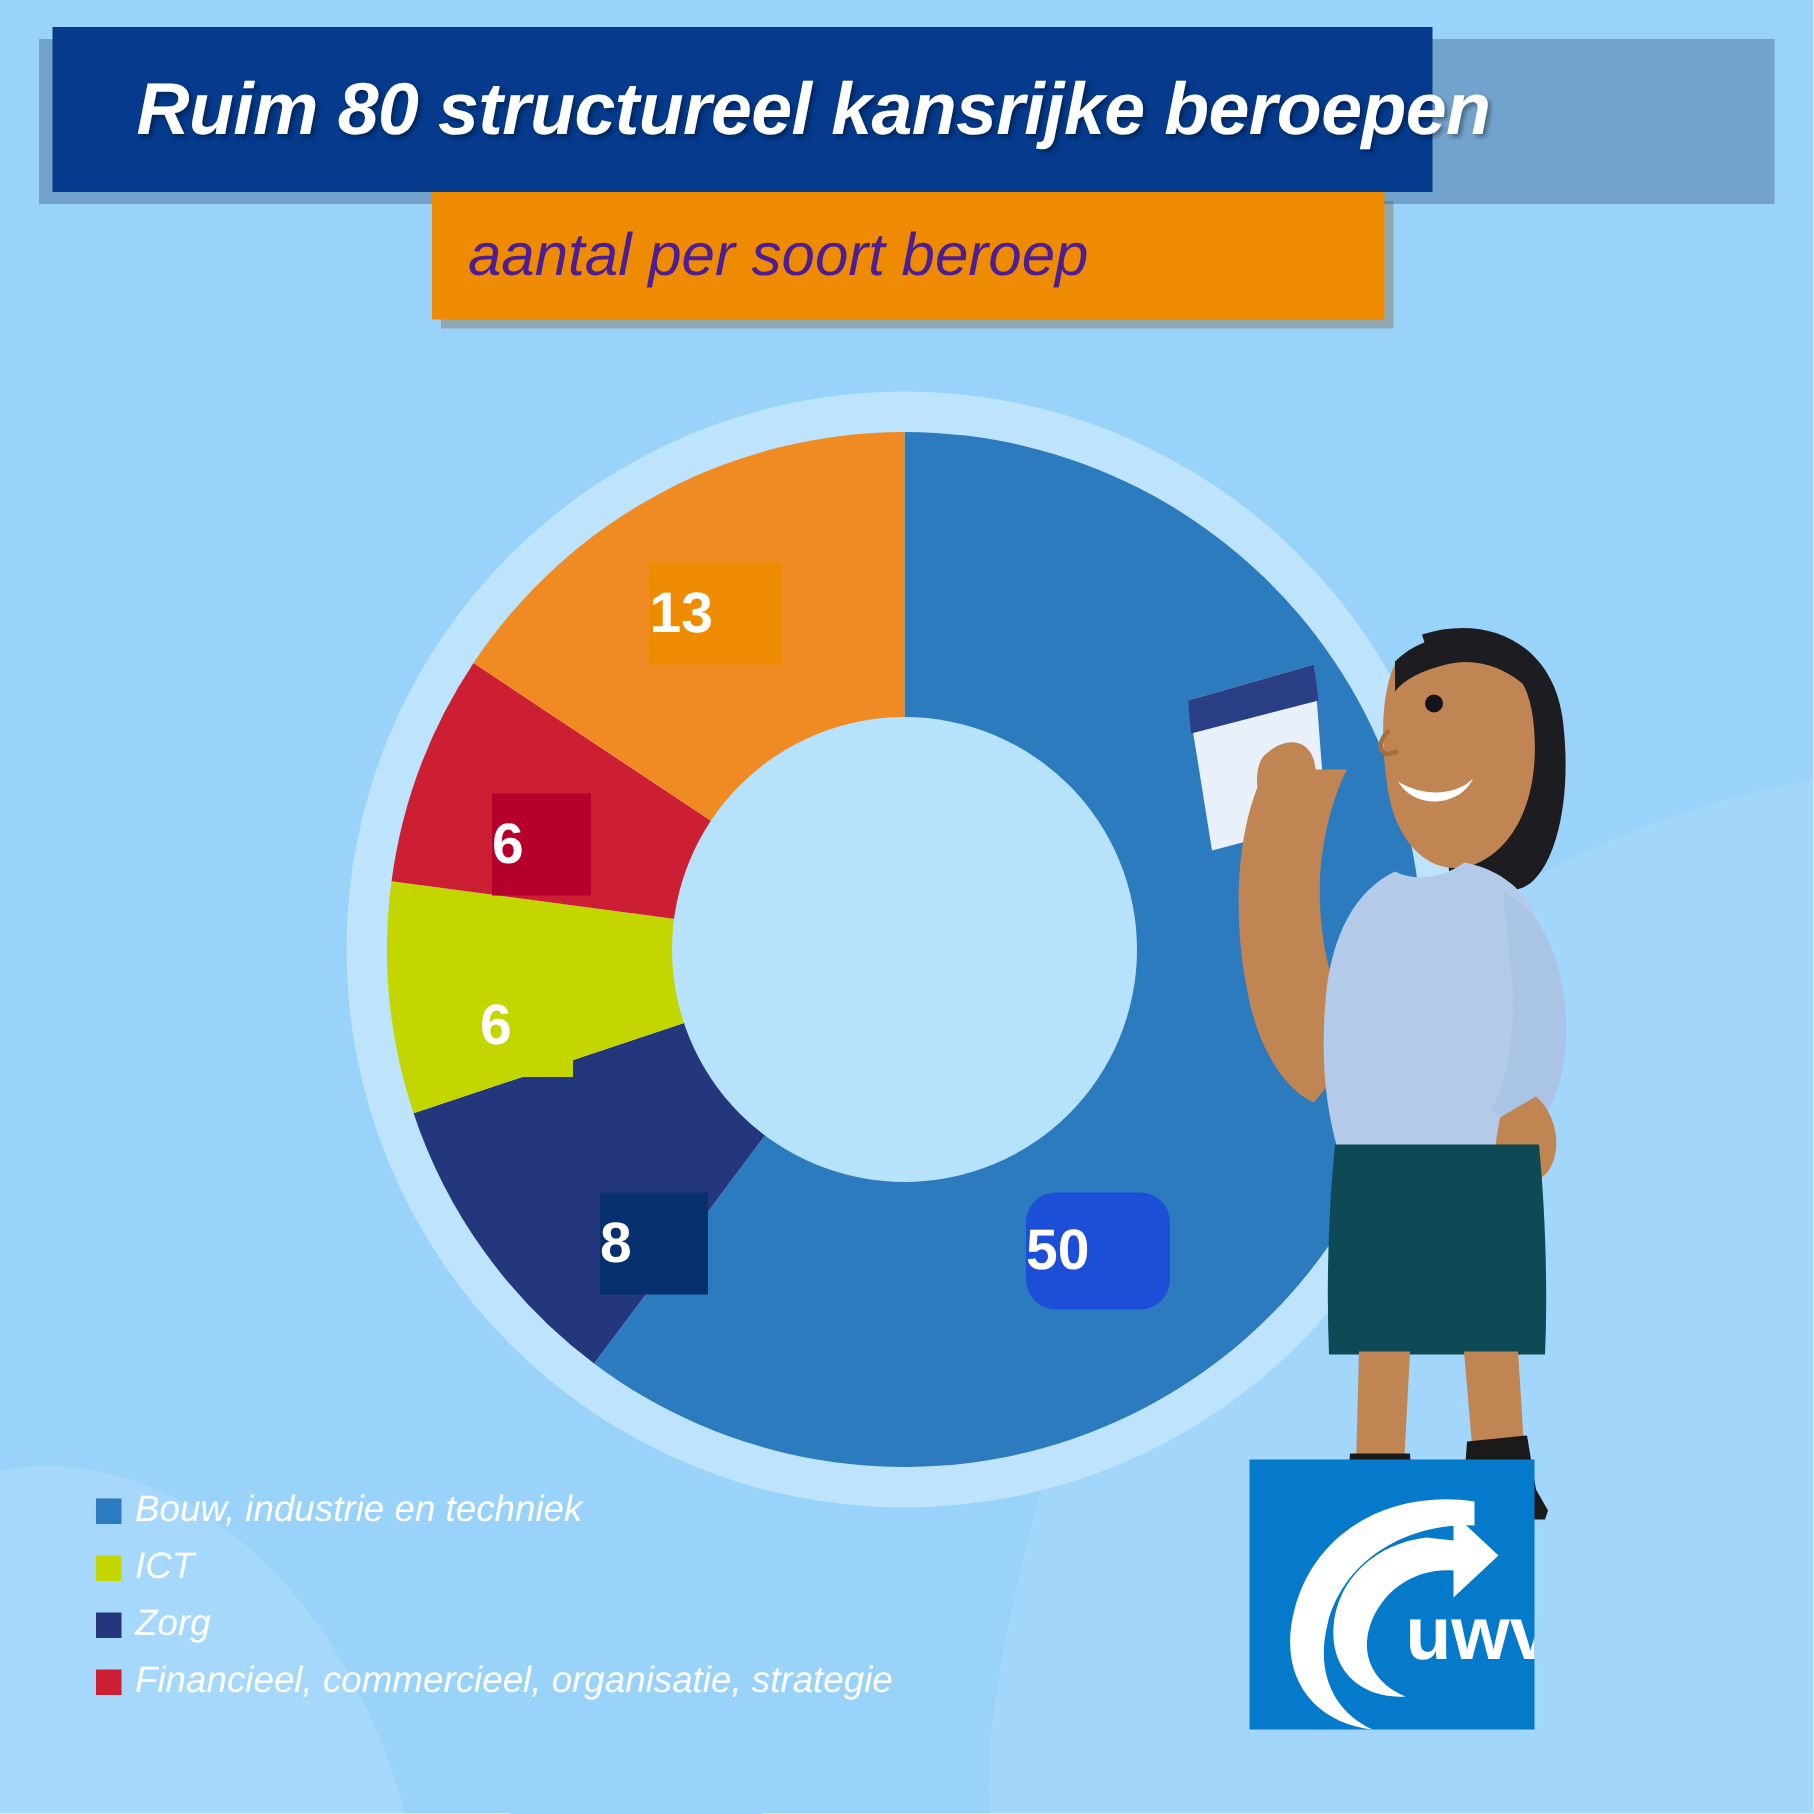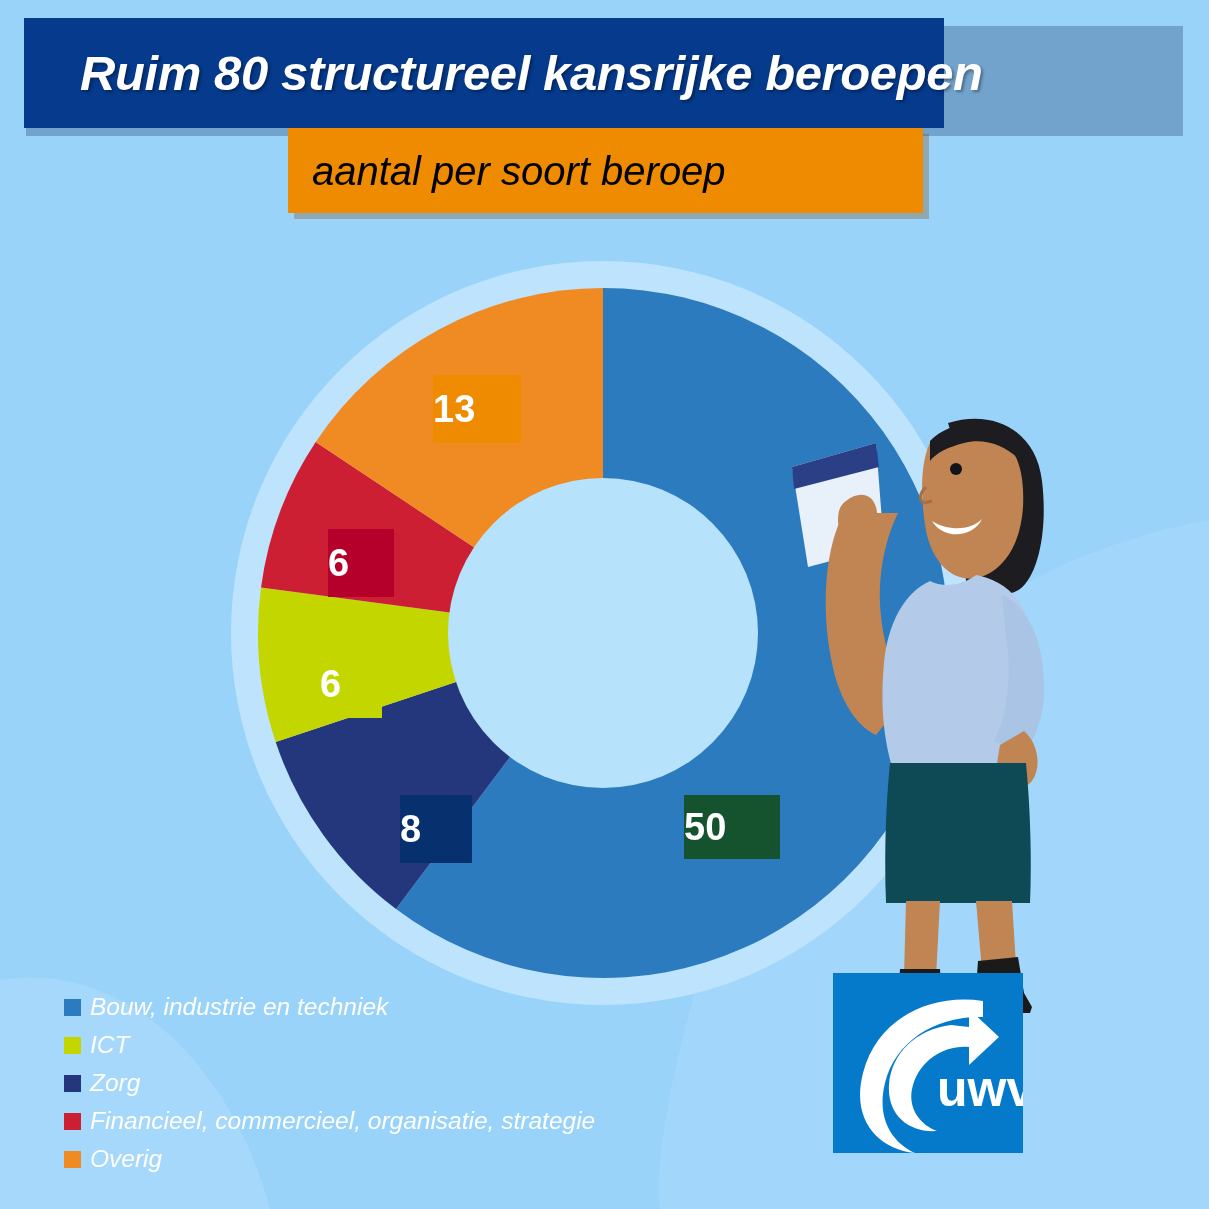--- a/index.html
+++ b/index.html
@@ -26,21 +26,21 @@
   #title-shadow {
     position: absolute;
     left: 26px;
     top: 26px;
     width: 1157px;
     height: 110px;
     background: rgba(10, 40, 90, 0.28);
   }
   #title-bar {
     position: absolute;
-    left: 24px;
+    left: 35px;
     top: 18px;
     width: 920px;
     height: 110px;
     background: #053a8c;
     text-align: center;
   }
   #title-text {
     position: absolute;
     left: 56px;
     top: 50%;
@@ -70,21 +70,21 @@
     top: 128px;
     width: 635px;
     height: 85px;
     background: #ef8b00;
   }
   #subtitle-text {
     position: absolute;
     left: 24px;
     top: 50%;
     transform: translateY(-50%);
-    color: #000000;
+    color: #4c1d95;
     font-size: 40px;
     font-style: italic;
     white-space: nowrap;
     text-align: center;
   }
 
   
   #chart-wrap {
     position: absolute;
     left: 228px;
@@ -180,21 +180,21 @@
           <path d="M 375 375 L 375 30 A 345 345 0 1 1 168.01169500019995 651.0087708630103 Z" fill="#2c7bbf"></path>
           <path d="M 375 375 L 168.01169500019995 651.0087708630103 A 345 345 0 0 1 47.70195085538728 484.09164507940415 Z" fill="#24377c"></path>
           <path d="M 375 375 L 47.70195085538728 484.09164507940415 A 345 345 0 0 1 33.02296762778161 329.42907363361263 Z" fill="#c3d600"></path>
           <path d="M 375 375 L 33.02296762778161 329.42907363361263 A 345 345 0 0 1 87.69035725850256 184.00741064702777 Z" fill="#cc1f33"></path>
           <path d="M 375 375 L 87.69035725850256 184.00741064702777 A 345 345 0 0 1 375.0000000000002 30 Z" fill="#f08a22"></path>
         </g>
 
       <circle cx="375" cy="375" r="155" fill="#b7e2fb"></circle>
     </svg>
 
-    <div class="slice-label-box" style="left:456px; top:537px; width:96px; height:64px; background:#14532d;">
+    <div class="slice-label-box" style="left:456px; top:537px; width:96px; height:78px; background:#1d4ed8;border-radius:20px;">
       <span>50</span>
     </div>
 
     <div class="slice-label-box" style="left:172px; top:537px; width:72px; height:68px; background:#07306e;">
       <span>8</span>
     </div>
 
     <div class="slice-label-box" style="left:92px; top:392px; width:62px; height:68px; background:#c3d600;">
       <span>6</span>
     </div>
@@ -270,24 +270,20 @@
       <span class="legend-label">ICT</span>
     </div>
     <div class="legend-item">
       <span class="legend-swatch" style="background:#24377c"></span>
       <span class="legend-label">Zorg</span>
     </div>
     <div class="legend-item">
       <span class="legend-swatch" style="background:#cc1f33"></span>
       <span class="legend-label">Financieel, commercieel, organisatie, strategie</span>
     </div>
-    <div class="legend-item">
-      <span class="legend-swatch" style="background:#f08a22"></span>
-      <span class="legend-label">Overig</span>
-    </div>
   </div>
 
   <div id="logo-box">
     <svg id="logo-svg" width="190" height="195" viewBox="0 0 190 195">
 
       <path d="M 150 28 C 96 20 44 46 30 100 C 18 146 44 176 82 180
                C 56 168 44 142 52 110 C 62 68 104 42 150 44 Z" fill="#ffffff"></path>
 
       <path d="M 118 52 C 84 56 58 80 56 112 C 54 142 76 160 104 158
                C 84 150 74 132 80 112 C 88 86 112 72 136 74

